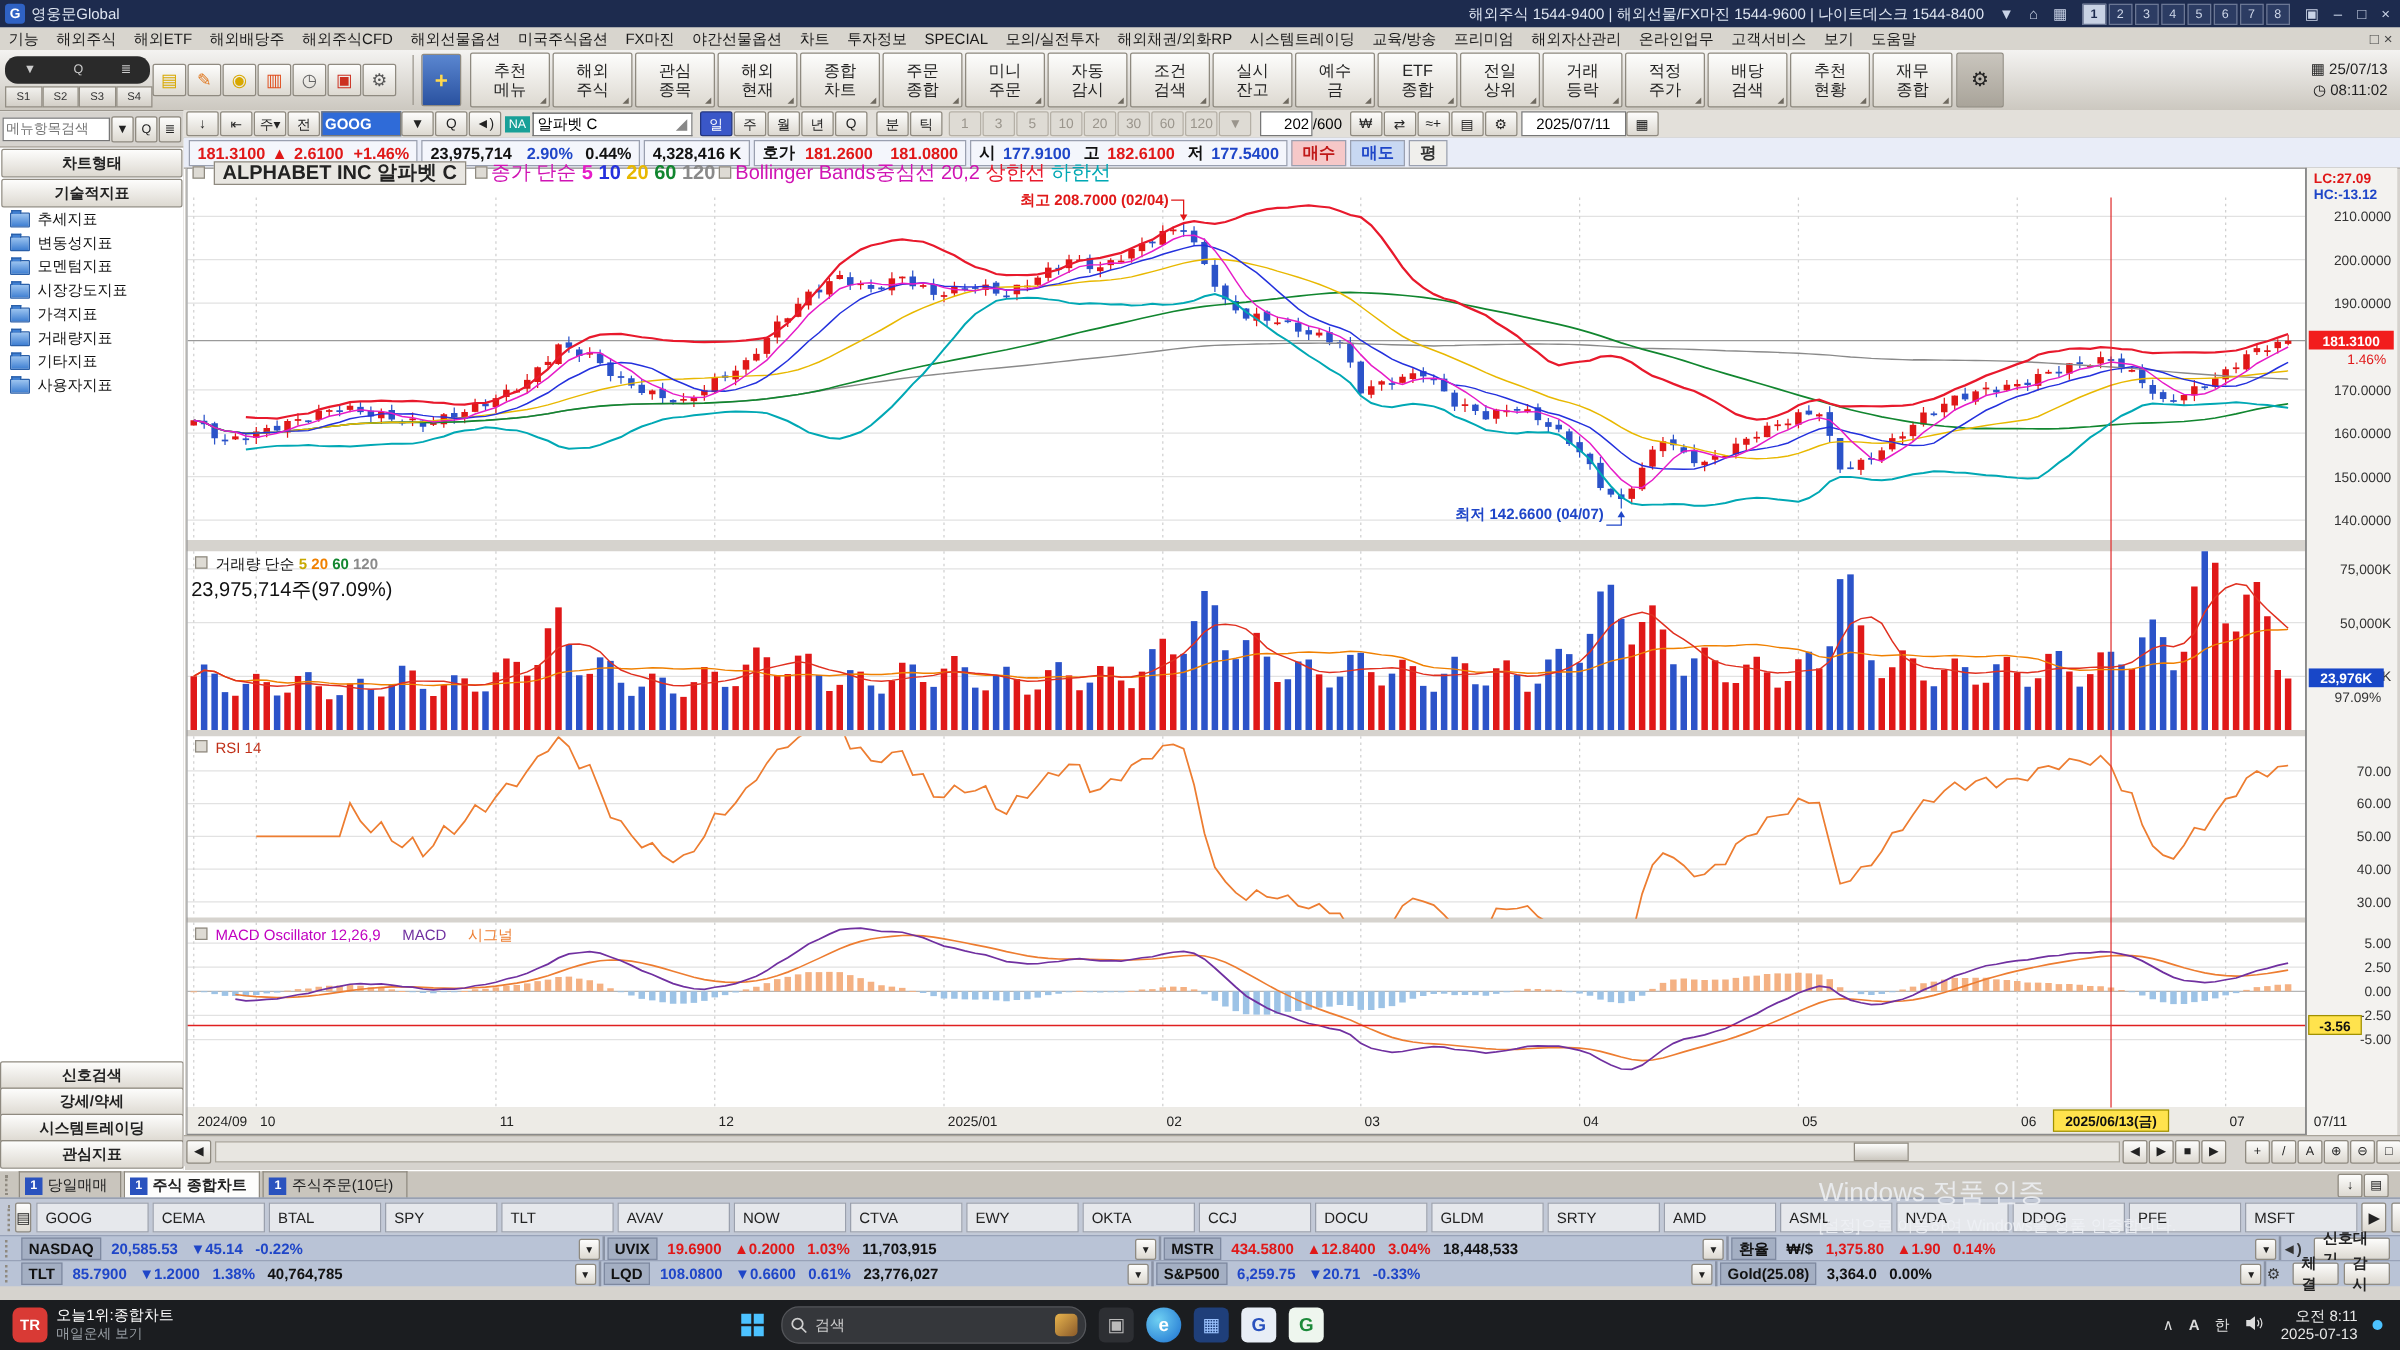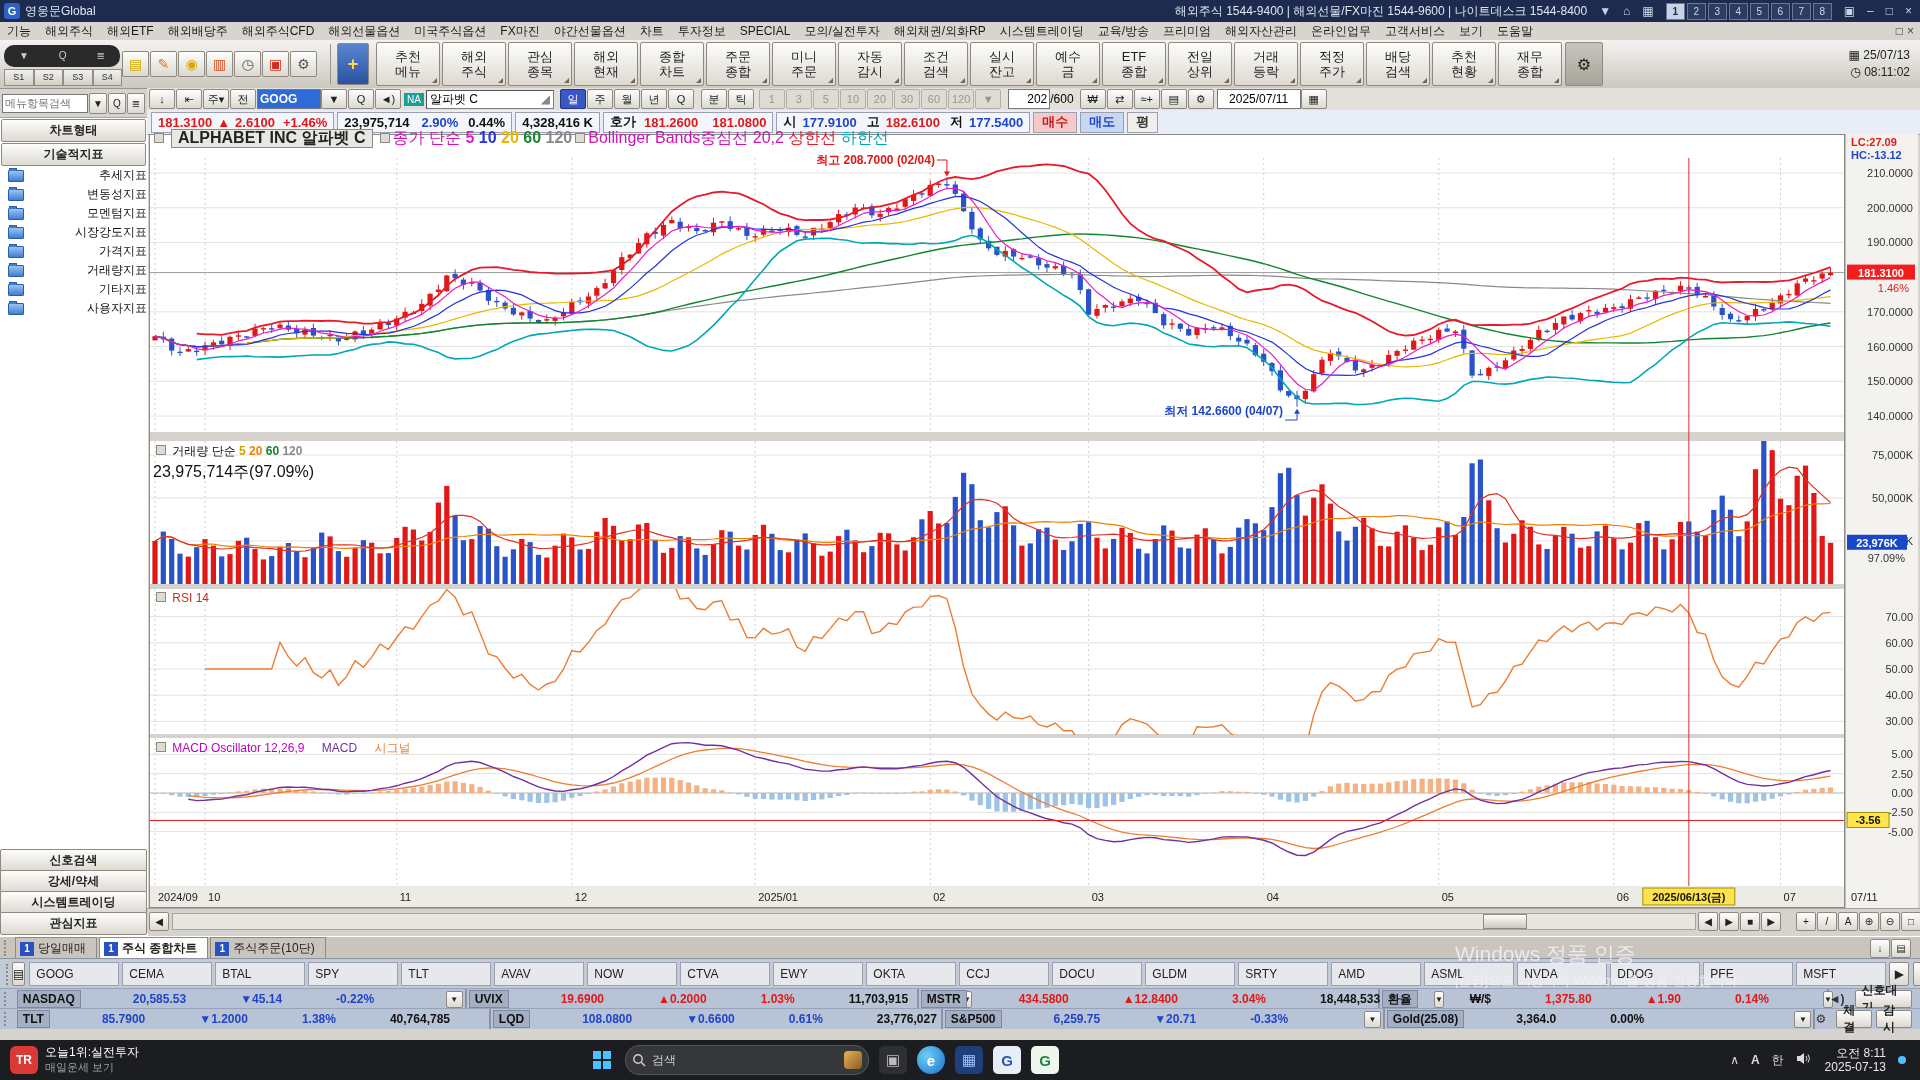--- a/index.html
+++ b/index.html
@@ -31,21 +31,21 @@
   .bigbtn{width:62px;height:42px;margin:0 1px;flex-direction:column;font-size:13px;line-height:15px;
     position:relative;}
   .bigbtn:after{content:"";position:absolute;right:2px;bottom:2px;border-left:5px solid transparent;
     border-bottom:5px solid #6f6a60;}
   
   #sidebar{top:89px;left:0;width:147px;height:848px;background:#fff;border-right:2px solid #8f8a80;}
   #sb-search{height:24px;background:#d6d3ce;display:flex;align-items:center;padding:2px;border-bottom:1px solid #a9a49a;}
   #sb-search input{width:80px;height:17px;border:1px solid #777;font-size:11px;padding:0 2px;}
   .sb-sm{width:18px;height:19px;font-size:10px;margin-left:1px;}
   .sb-head{height:21px;margin:1px 1px 0 1px;font-size:12px;font-weight:bold;color:#222;}
-  .sb-item{height:19px;display:flex;align-items:center;font-size:12px;color:#111;padding-left:8px;justify-content:space-between;}
+  .sb-item{height:19px;display:flex;align-items:center;font-size:12px;color:#111;padding-left:8px;}
   .folder{width:14px;height:10px;background:linear-gradient(#9cc4f0,#3f7fd2);border:1px solid #2a5fa8;
     border-radius:1px;position:relative;margin-right:6px;}
   .folder:before{content:"";position:absolute;top:-3px;left:0;width:6px;height:2px;background:#3f7fd2;
     border:1px solid #2a5fa8;border-bottom:none;}
   .sb-bot{position:absolute;left:0;width:145px;height:21px;font-size:12px;font-weight:bold;}
   
   #chart-frame{top:88px;left:147px;width:1773px;height:848px;background:#d6d3ce;border-left:1px solid #fff;}
   #ct-row{top:88px;left:147px;width:1773px;height:22px;background:#e3e0da;border-bottom:1px solid #aaa59c;
     font-size:12px;padding-left:2px;}
   .ctb{height:18px;min-width:18px;padding:0 3px;font-size:11px;margin-right:1px;}
@@ -79,21 +79,21 @@
     display:flex;align-items:center;justify-content:center;margin:0 4px;}
   .tab{height:21px;display:flex;align-items:center;padding-right:10px;border:1px solid #8f8a80;
     border-bottom:none;background:#c9c5bd;margin-right:2px;color:#222;}
   .tab.active{background:#fdfdfc;font-weight:bold;}
   #chips-row{top:958px;left:0;width:1920px;height:30px;background:#c2c9d7;border-top:1px solid #8a93a5;
     font-size:12px;padding:0 2px;}
   .chip{width:82px;height:22px;background:#e6e8ec;border:1px solid #9aa0ad;color:#222;
     display:flex;align-items:center;padding-left:6px;margin-right:3px;}
   .mrow{left:0;width:1920px;height:20px;background:#b9c3d6;border-top:1px solid #98a2b8;font-size:12px;
     font-weight:bold;}
-  .mseg{height:20px;display:flex;align-items:center;border-right:2px solid #8a93a5;padding:0 2px;gap:44px;}
+  .mseg{height:20px;display:flex;align-items:center;border-right:2px solid #8a93a5;padding:0 2px;}
   .mlabel{background:#a4afc3;border:1px solid #7e89a0;padding:0 5px;height:16px;display:flex;
     align-items:center;color:#111;margin-right:8px;white-space:nowrap;}
   .mval{margin-right:10px;white-space:nowrap;}
   .ddbtn{width:15px;height:15px;font-size:8px;margin-left:auto;}
   #watermark{top:940px;left:1455px;color:rgba(238,241,246,0.85);pointer-events:none;z-index:5;}
   #watermark .w1{font-size:21px;}
   #watermark .w2{font-size:13px;margin-top:4px;}
   
   #taskbar{top:1040px;left:0;width:1920px;height:40px;background:#1b1d20;color:#e8e8e8;font-size:12px;}
   #tb-widget{margin-left:10px;display:flex;align-items:center;}
@@ -1556,21 +1556,21 @@
 
 <div id="watermark" class="abs">
   <div class="w1">Windows 정품 인증</div>
   <div class="w2">[설정]으로 이동하여 Windows를 정품 인증합니다.</div>
 </div>
 
 <div id="taskbar" class="abs row">
   <div id="tb-widget">
     <div class="wicon">TR</div>
     <div style="line-height:15px">
-      <div style="color:#fff">오늘1위:실전투자</div>
+      <div style="color:#fff">오늘1위:종합차트</div>
       <div style="color:#9aa0a6;font-size:11px">매일운세 보기</div>
     </div>
   </div>
   <div style="margin-left:440px" class="row">
     <div class="startlogo">
         <div></div>
         <div></div>
         <div></div>
         <div></div>
       </div>

